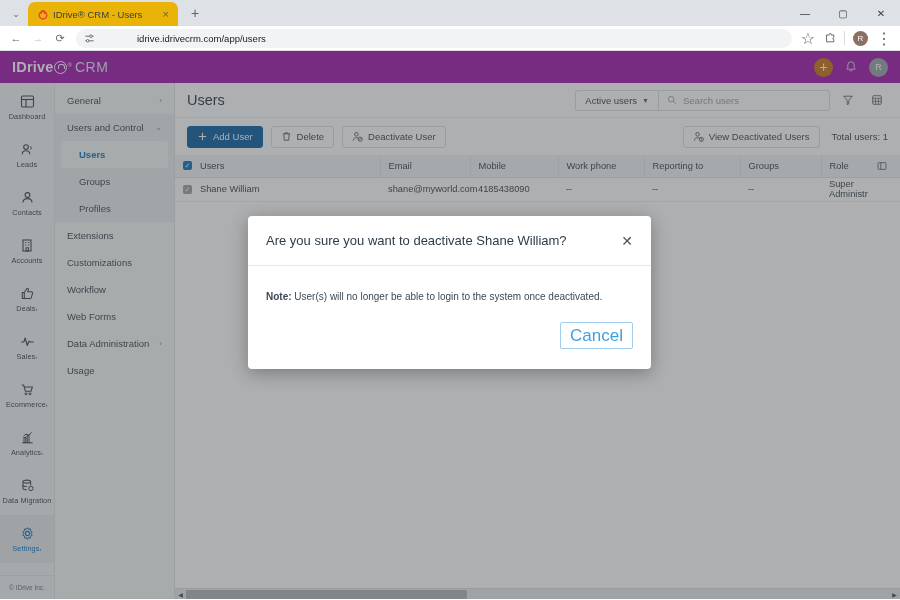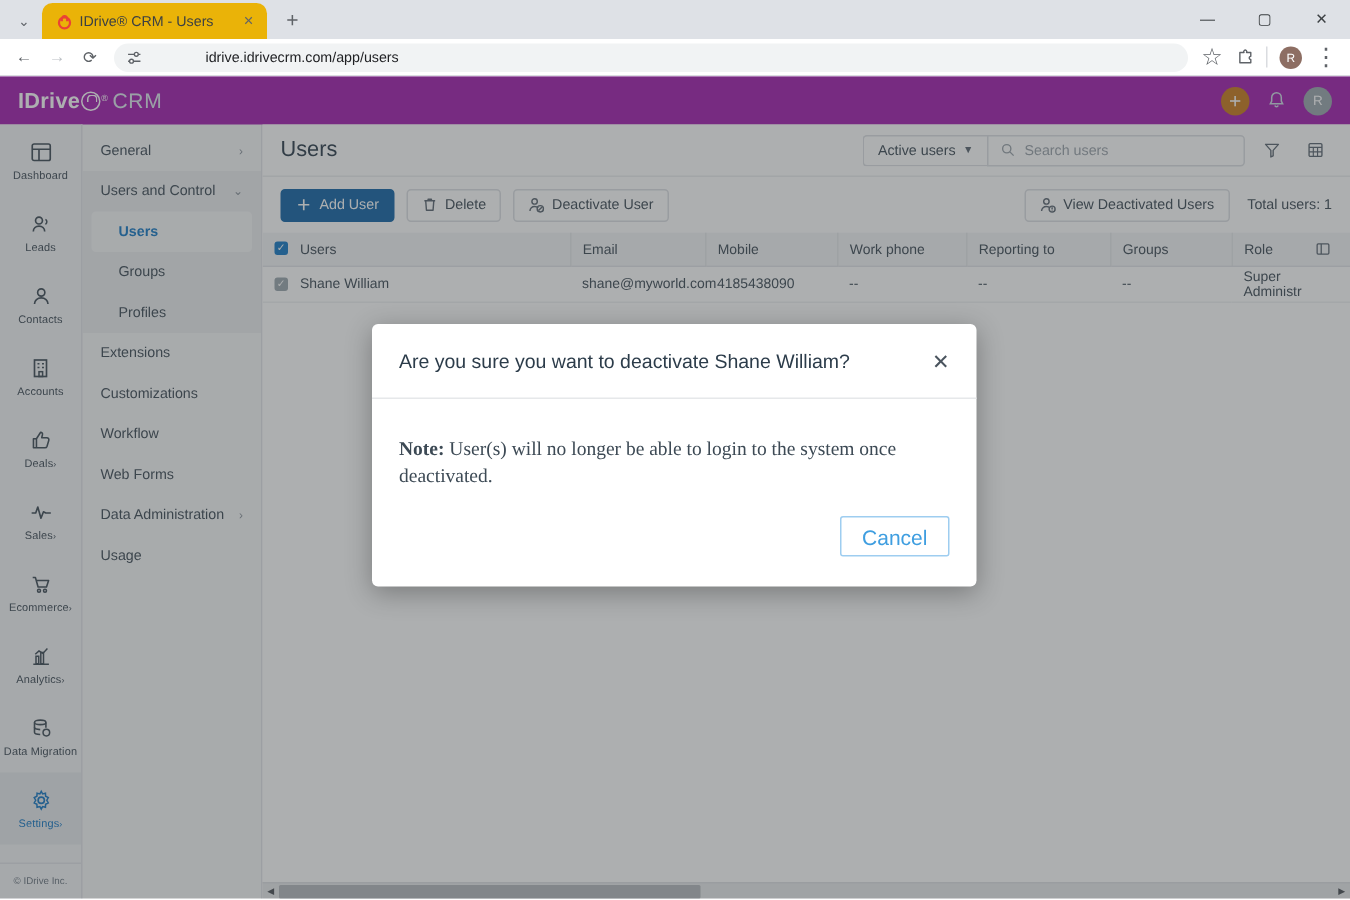--- a/index.html
+++ b/index.html
@@ -237,35 +237,35 @@
   }
   .modal-head {
     height: 50px; display: flex; align-items: center; padding: 0 18px;
     border-bottom: 1px solid #e6e8ea;
   }
   .modal-title { font-size: 13px; color: #2c3c4a; }
   .modal-close {
     margin-left: auto; font-size: 14px; color: #4a545e; line-height: 1;
   }
   .modal-body { padding: 24px 18px 8px 18px; }
-  .modal-note { font-size: 13px; color: #3d4a55; line-height: 1.4; font-family: Liberation Serif, serif; }
+  .modal-note { font-size: 10px; color: #3d4a55; line-height: 1.4; }
   .modal-note b { font-weight: bold; }
   .modal-foot {
     display: flex; justify-content: flex-end; align-items: center;
     gap: 9px; padding: 10px 18px 20px 18px;
   }
   .btn-deactivate {
     min-width: 94px; height: 27px; background: #1e9bf0; color: #fff;
     font-size: 11.5px; border: none; border-radius: 2px;
     display: flex; align-items: center; justify-content: center;
     box-shadow: 0 0 0 2px #fff, 0 0 0 3.5px #3a4149;
   }
   .btn-cancel {
     min-width: 73px; height: 27px; background: #fff; color: #3f9ee0;
-    font-size: 14px; border: 1px solid #9ecdf0; border-radius: 2px;
+    font-size: 17px; border: 1px solid #9ecdf0; border-radius: 2px;
     display: flex; align-items: center; justify-content: center;
   }
   svg { display: block; }
 </style>
 </head>
 <body>
 
 <div id="app">
 
   <div class="browser-tabstrip">

